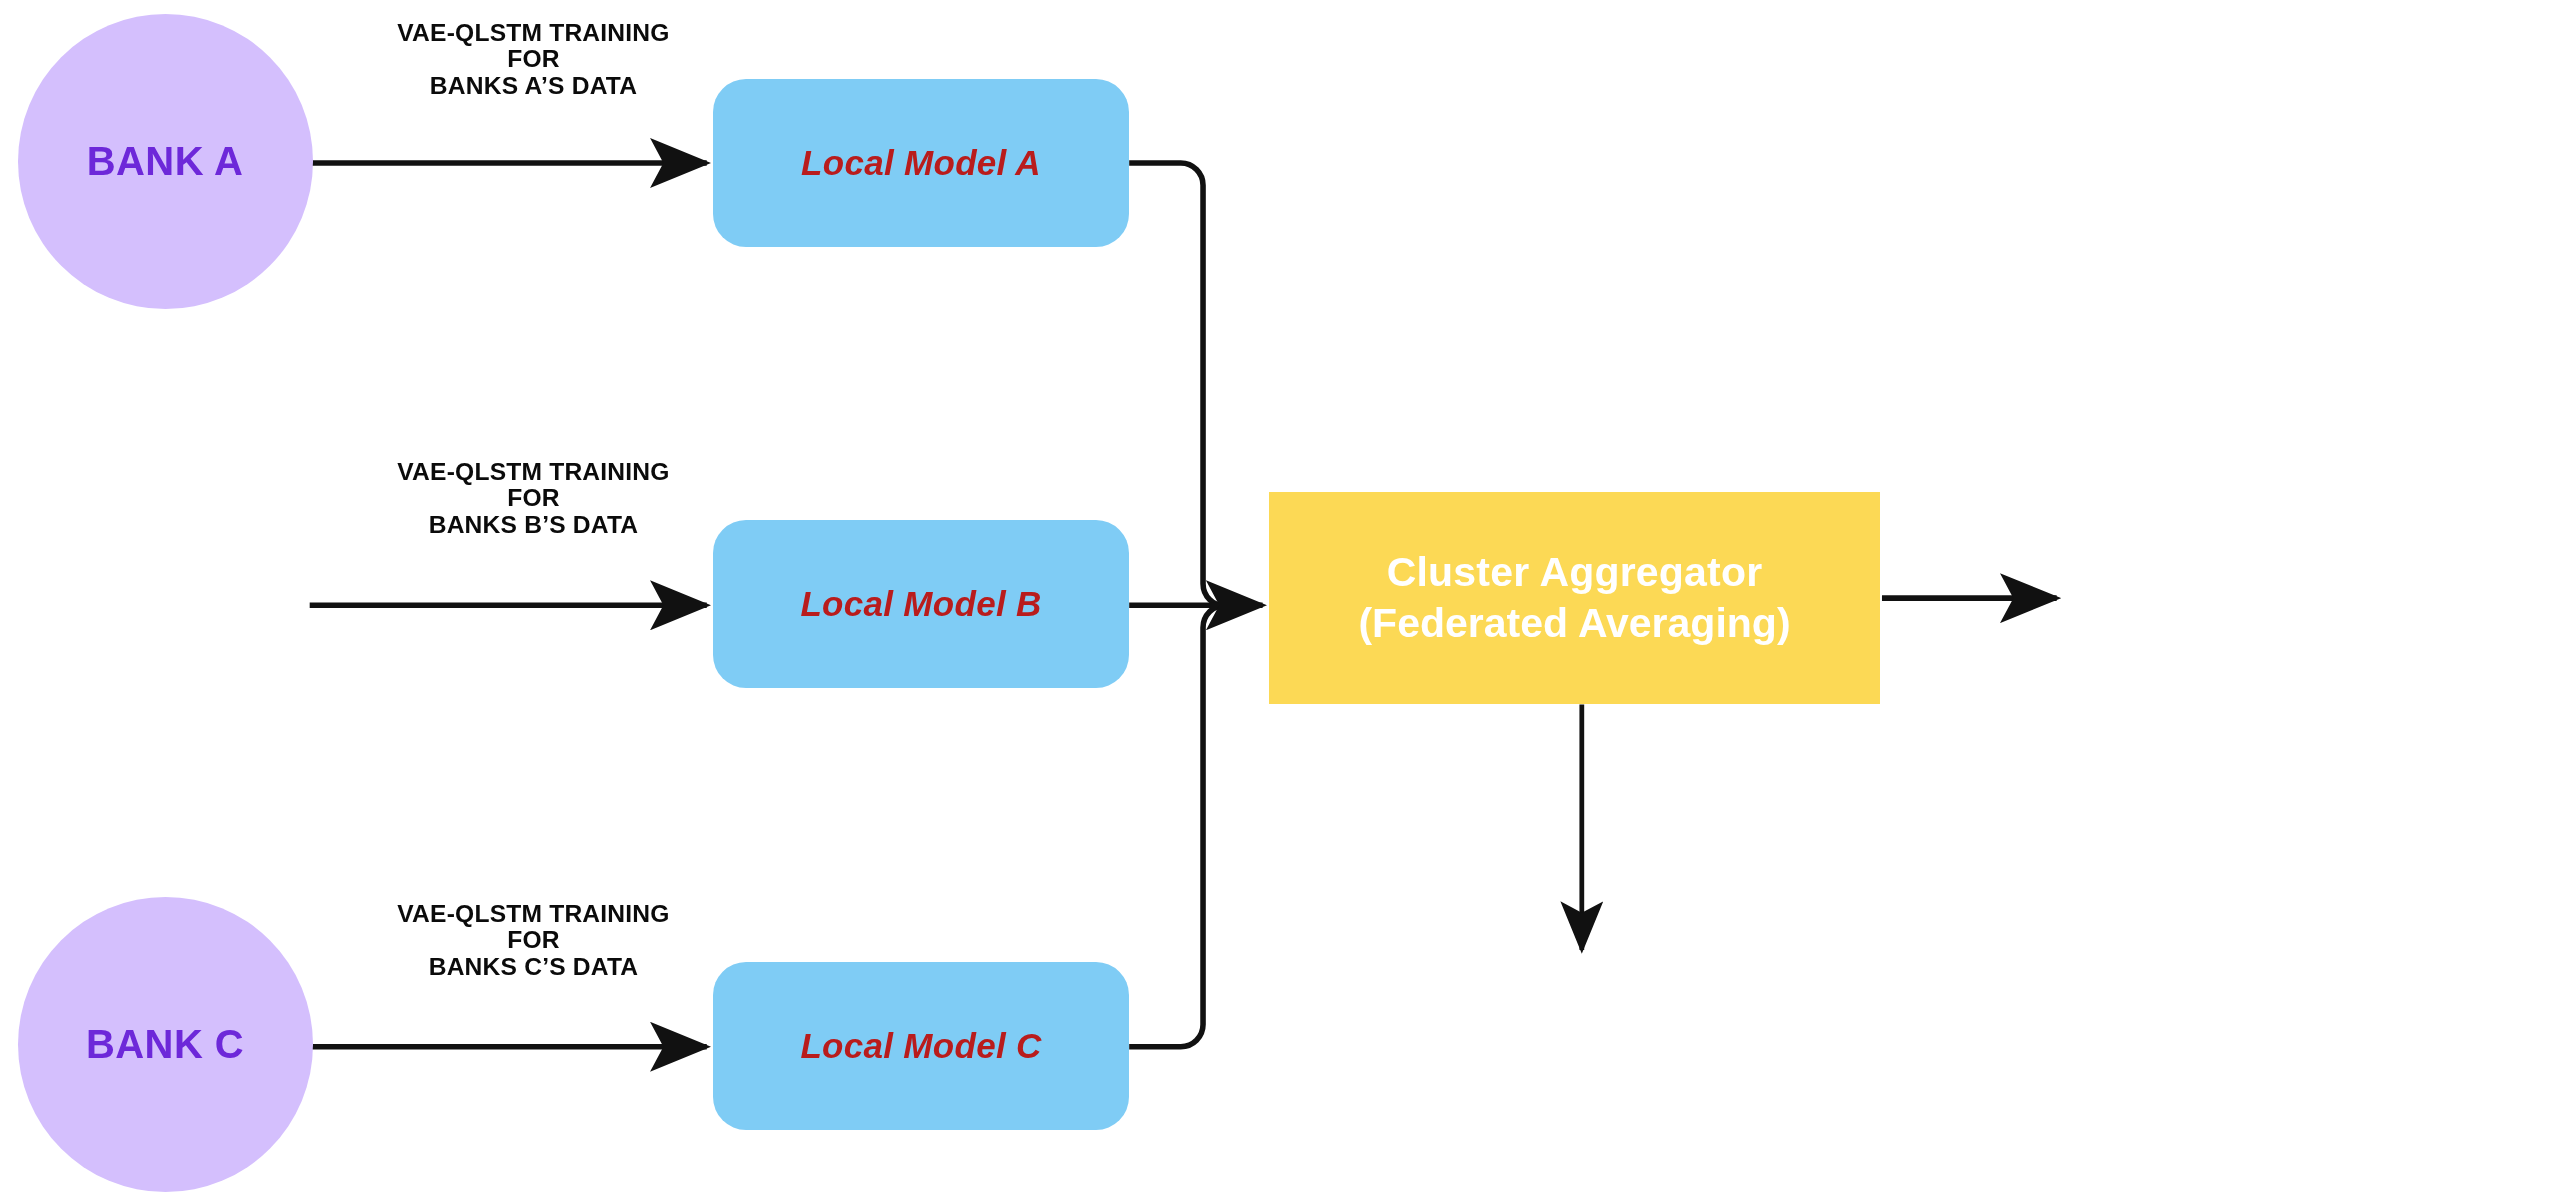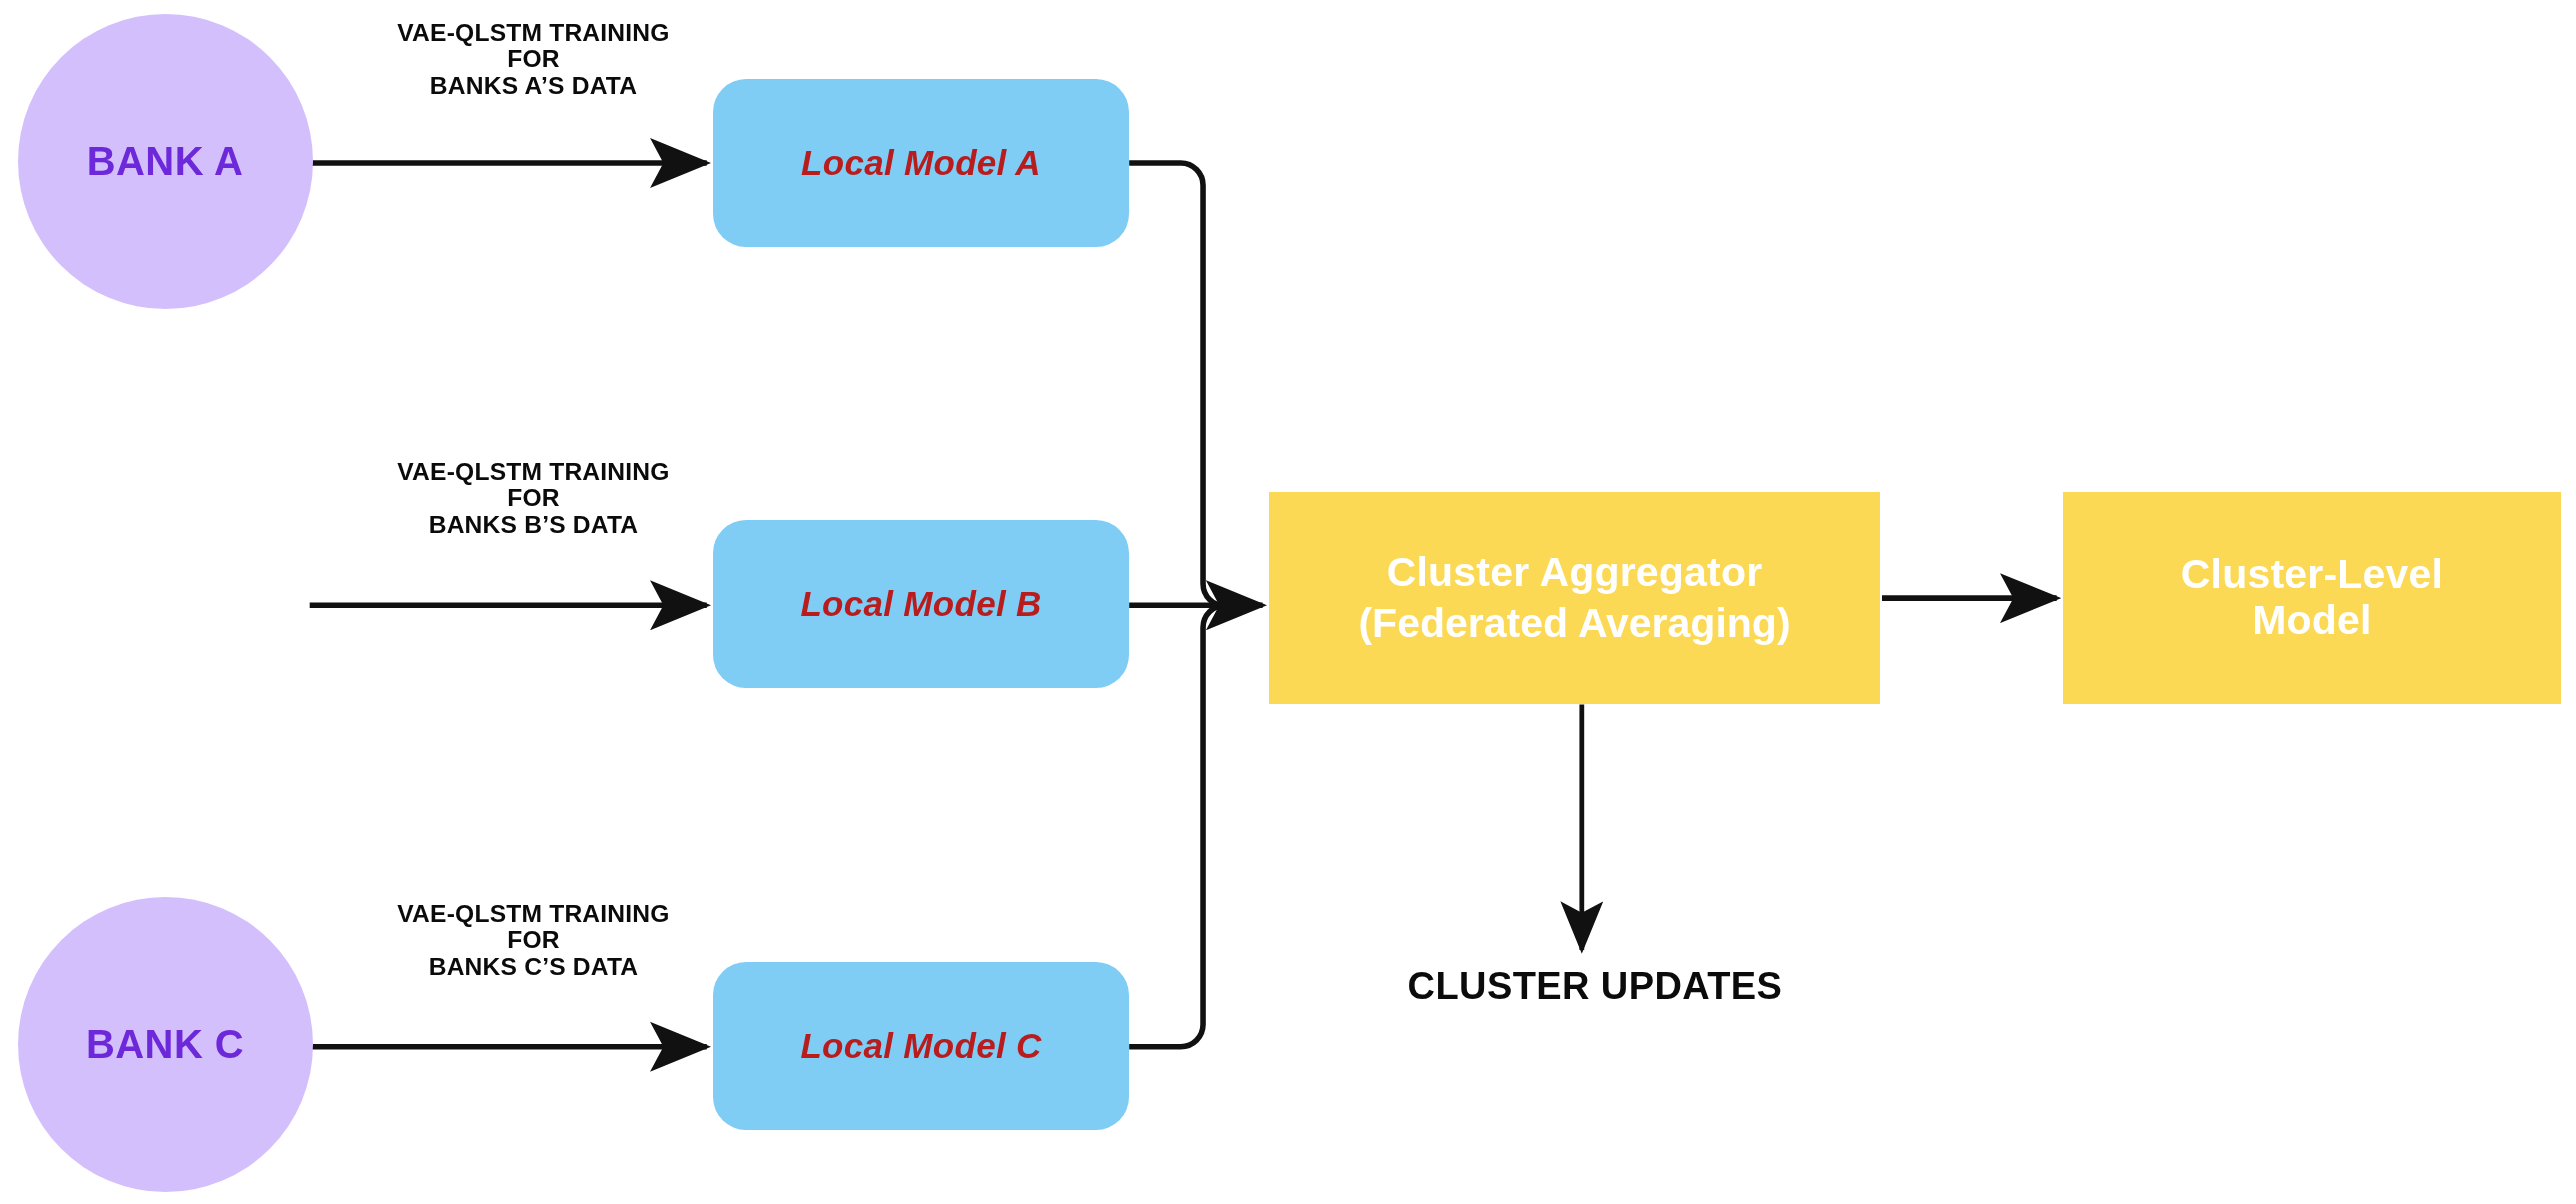--- a/index.html
+++ b/index.html
@@ -204,21 +204,16 @@
 
   <div class="model-node" id="model-c">
     <span class="model-label">Local Model C</span>
   </div>
 
   <div class="agg-node" id="aggregator">
     <span class="agg-title">Cluster Aggregator</span>
     <span class="agg-sub">(Federated Averaging)</span>
   </div>
 
-  <div class="agg-node" id="cluster-model">
-    <span class="agg-title">Cluster-Level
-Model</span>
-  </div>
-
-  <div id="cluster-updates">CLUSTER UPDATES</div>
+
 
 </div>
 
 
 </body></html>

